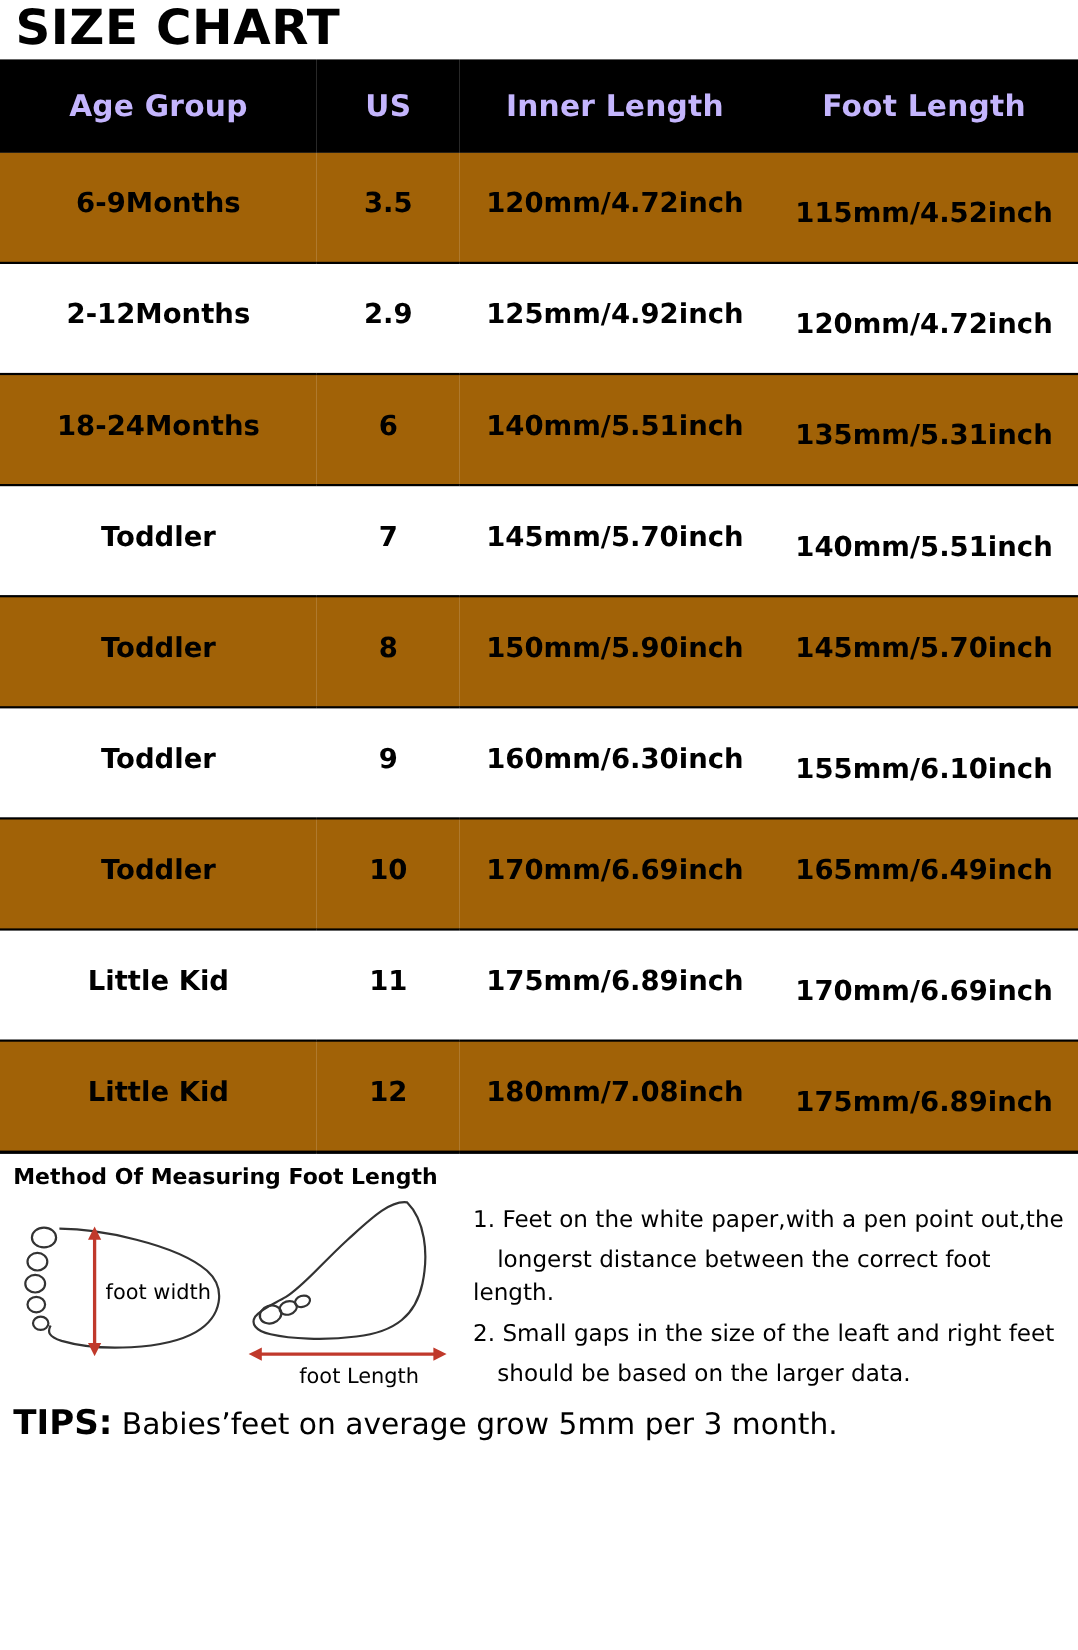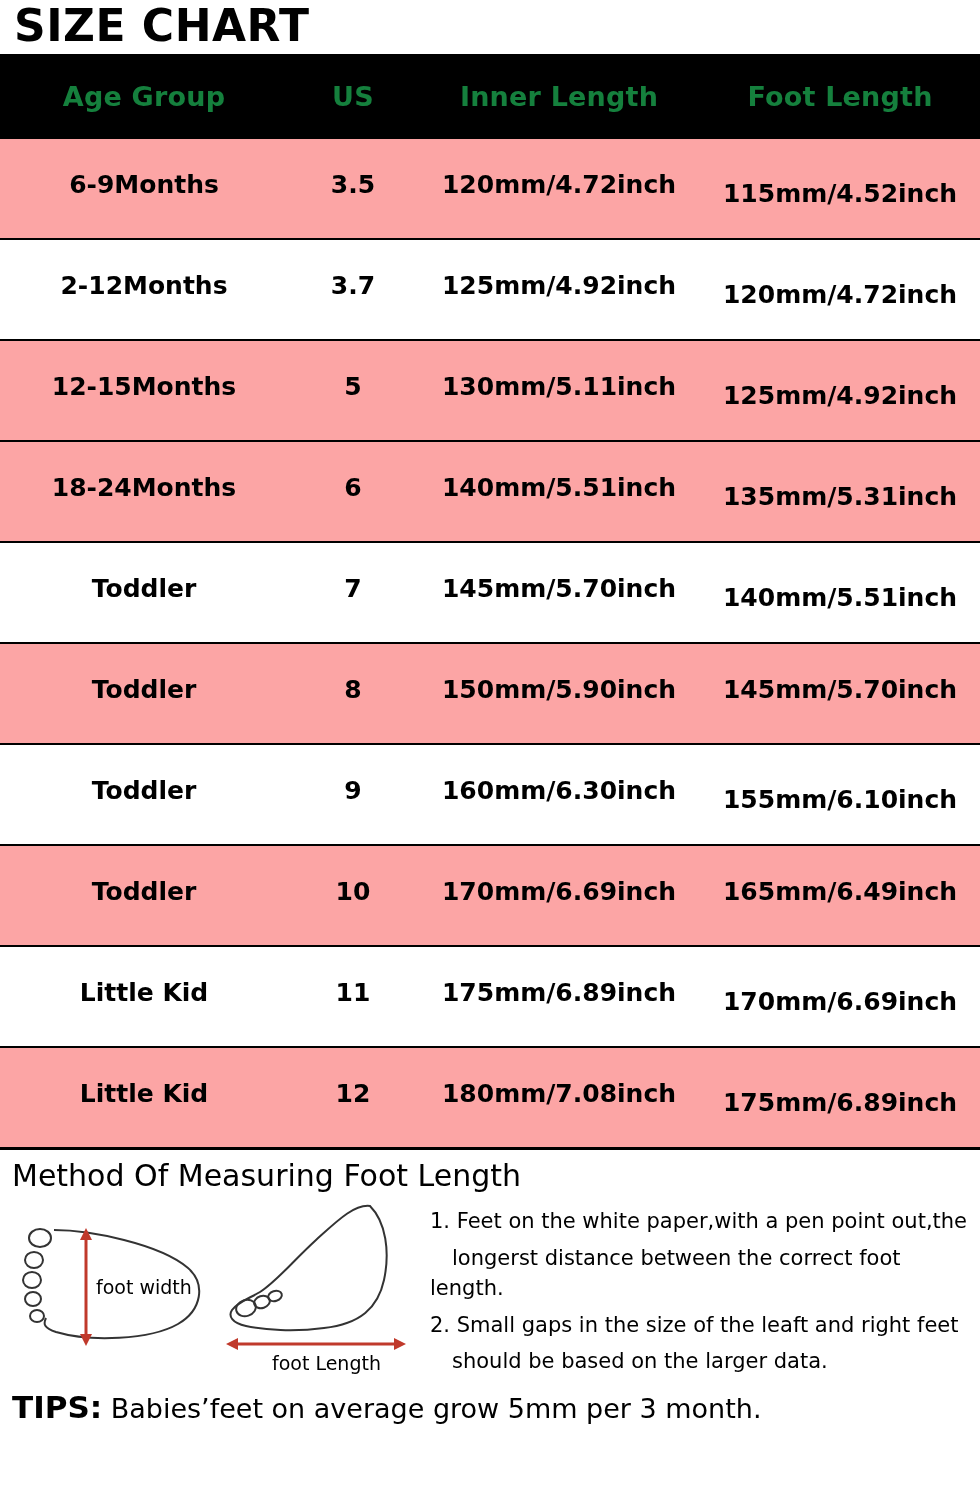--- a/index.html
+++ b/index.html
@@ -36,48 +36,48 @@
     border-collapse: collapse;
     table-layout: fixed;
   }
   table.size-table col.c-age { width: 288px; }
   table.size-table col.c-us { width: 130px; }
   table.size-table col.c-inner { width: 282px; }
   table.size-table col.c-foot { width: 280px; }
 
   thead th {
     background: #000000;
-    color: #15803d;
+    color: #c4b5fd;
     font-size: 27px;
     font-weight: 700;
     height: 83px;
     text-align: center;
     vertical-align: middle;
     letter-spacing: 0.2px;
   }
   tbody td {
     height: 88px;
     text-align: center;
     vertical-align: middle;
     font-size: 25px;
     font-weight: 600;
     border-bottom: 2px solid #000000;
   }
-  tbody tr.odd td { background: #fca5a5; }
+  tbody tr.odd td { background: #a16207; }
   tbody tr.even td { background: #ffffff; }
   tbody tr:last-child td { border-bottom: 3px solid #000000; }
 
   
   td.up   { padding-bottom: 10px; }
   td.down { padding-top: 10px; }
 
   
   .method-title {
-    font-size: 30px;
-    font-weight: 400;
+    font-size: 20px;
+    font-weight: 700;
     padding: 8px 0 2px 12px;
     line-height: 1.2;
   }
   .method-body {
     display: flex;
     align-items: flex-start;
     padding: 0 6px 0 10px;
   }
   .diagrams {
     display: flex;
@@ -146,29 +146,23 @@
     </thead>
     <tbody>
       <tr class="odd">
         <td class="up">6-9Months</td>
         <td class="up">3.5</td>
         <td class="up">120mm/4.72inch</td>
         <td class="down">115mm/4.52inch</td>
       </tr>
       <tr class="even">
         <td class="up">2-12Months</td>
-        <td class="up">3.7</td>
+        <td class="up">2.9</td>
         <td class="up">125mm/4.92inch</td>
         <td class="down">120mm/4.72inch</td>
-      </tr>
-      <tr class="odd">
-        <td class="up">12-15Months</td>
-        <td class="up">5</td>
-        <td class="up">130mm/5.11inch</td>
-        <td class="down">125mm/4.92inch</td>
       </tr>
       <tr class="odd">
         <td class="up">18-24Months</td>
         <td class="up">6</td>
         <td class="up">140mm/5.51inch</td>
         <td class="down">135mm/5.31inch</td>
       </tr>
       <tr class="even">
         <td class="up">Toddler</td>
         <td class="up">7</td>

